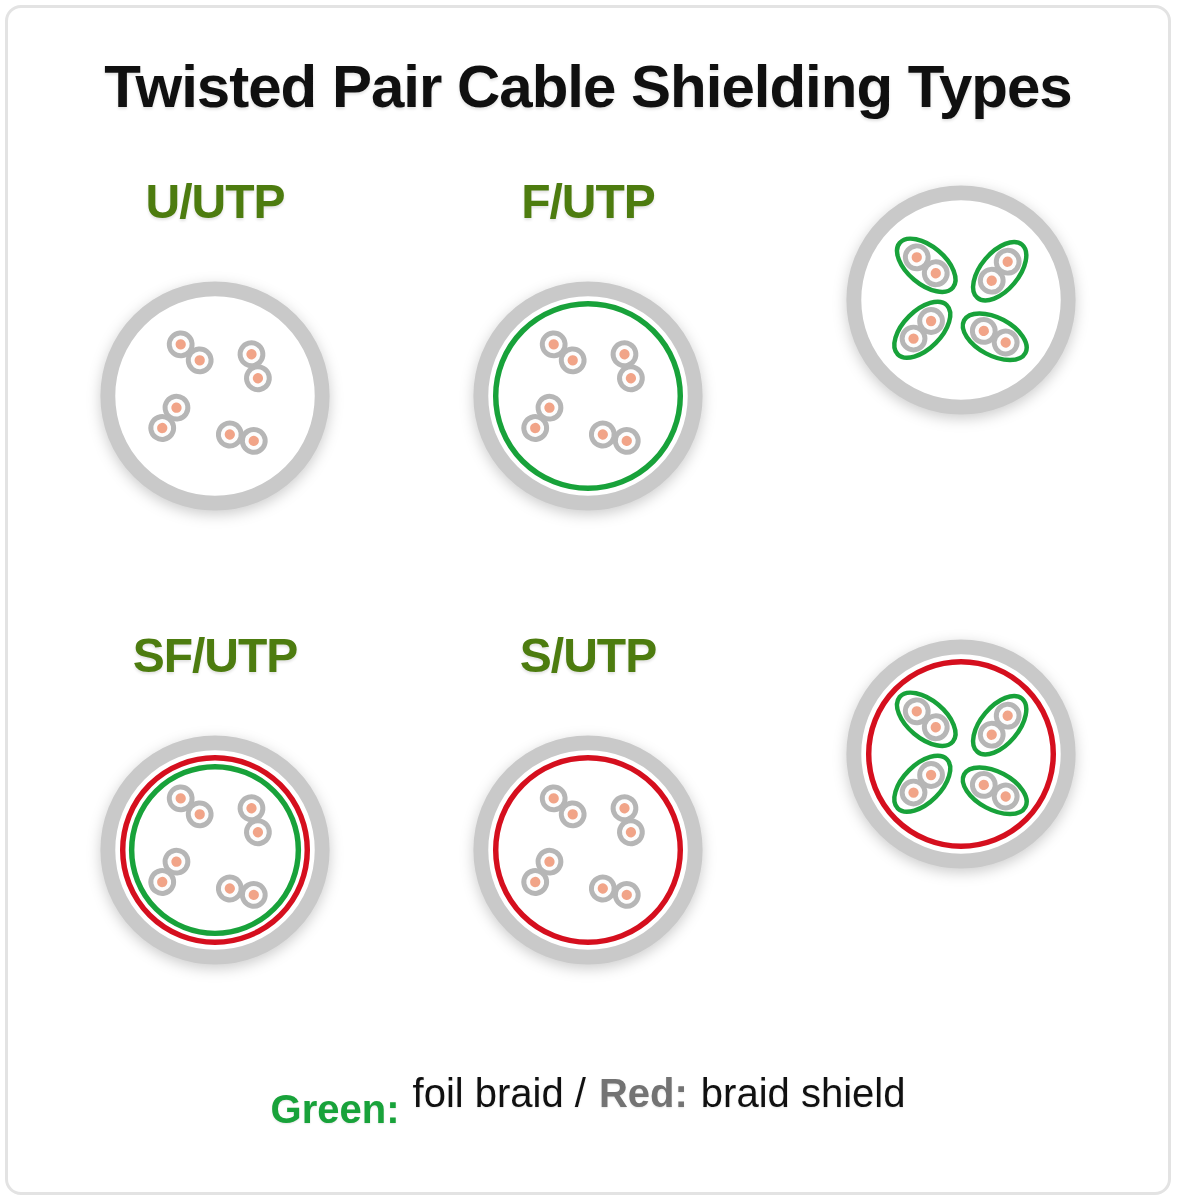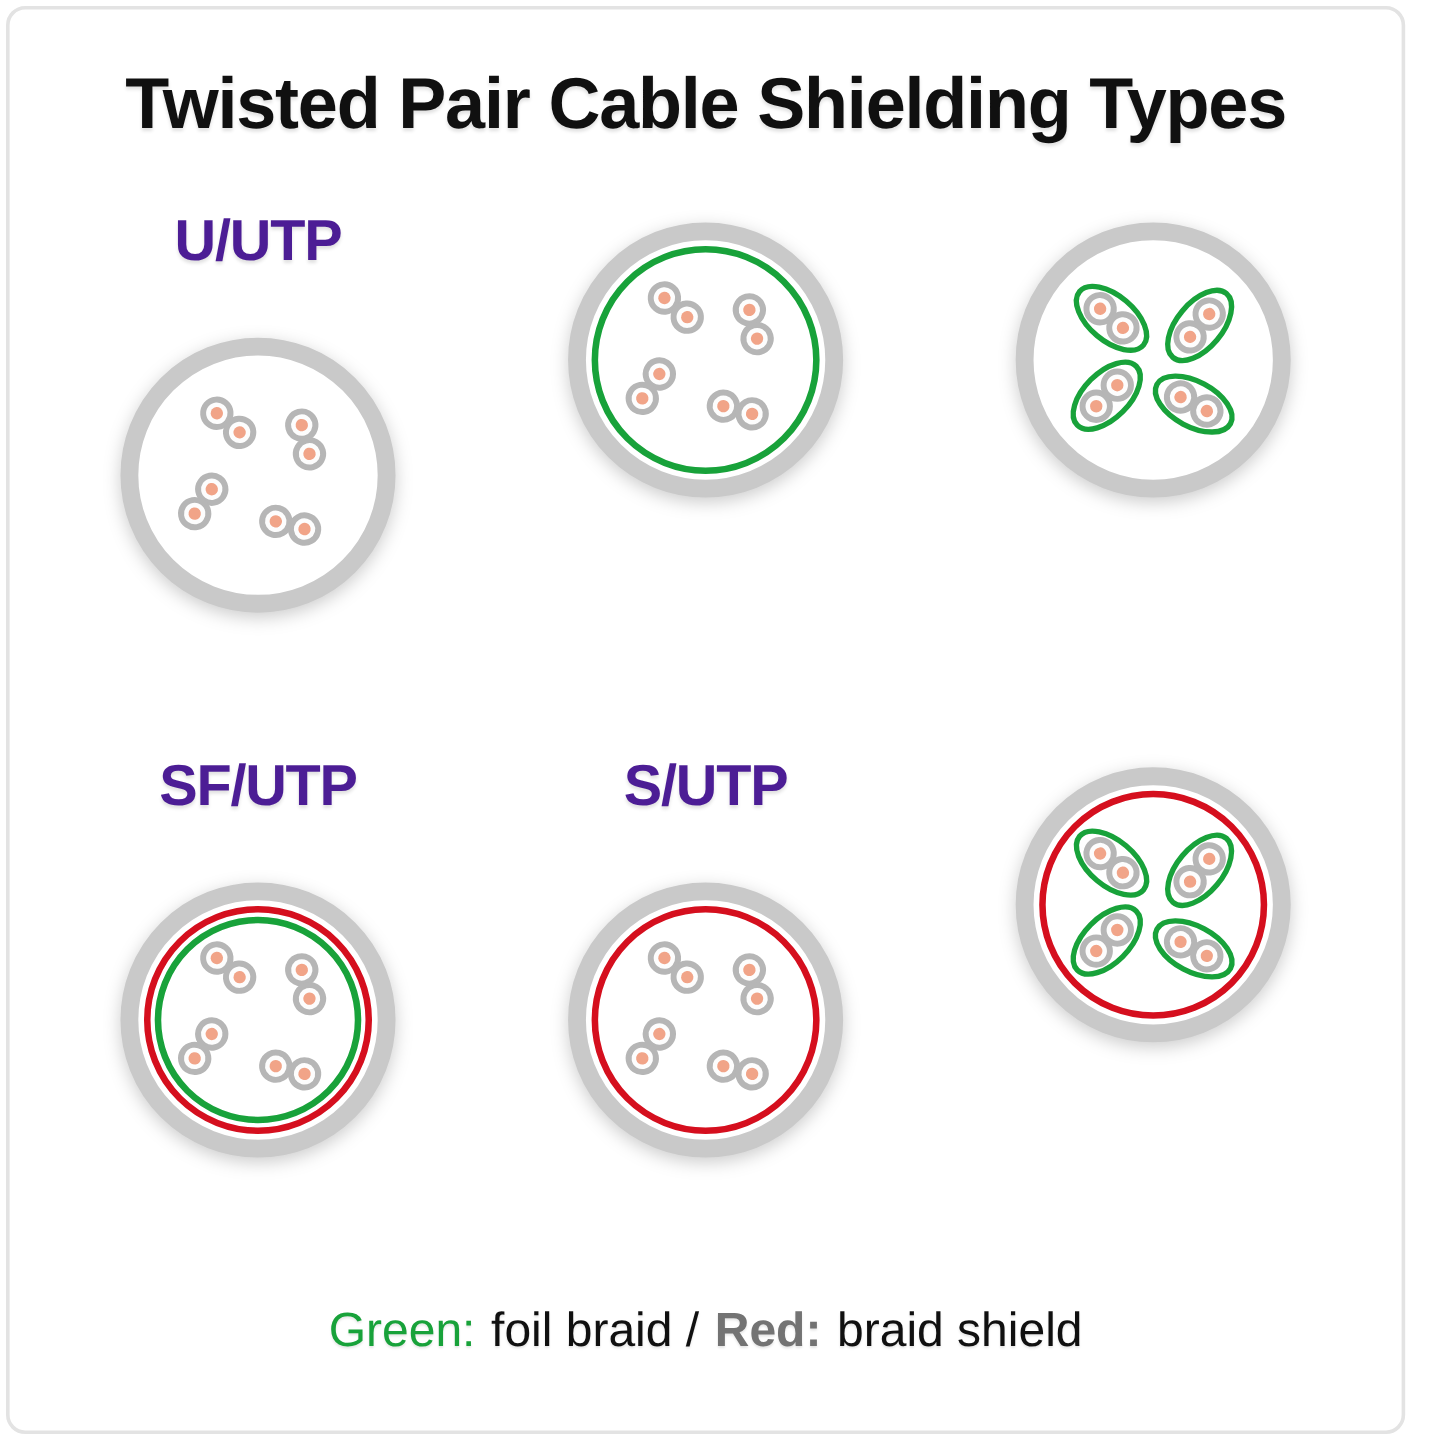--- a/index.html
+++ b/index.html
@@ -38,21 +38,21 @@
   }
   .cable-cell {
     display: flex;
     flex-direction: column;
     align-items: center;
   }
   .cable-label {
     font-size: 48px;
     font-weight: 700;
     letter-spacing: -1px;
-    color: #4c1d95;
+    color: #4d7c0f;
     height: 62px;
     line-height: 62px;
     margin-bottom: 34px;
     text-shadow: 0 2px 3px rgba(0,0,0,0.12);
     text-align: right;
   }
   .cable-svg {
     width: 258px;
     height: 258px;
     filter: drop-shadow(0 4px 7px rgba(0,0,0,0.20));
@@ -62,21 +62,21 @@
     bottom: 68px;
     left: 0;
     width: 100%;
     display: flex;
     justify-content: center;
     gap: 13px;
     font-size: 40px;
     color: #101010;
     text-shadow: 0 1px 2px rgba(0,0,0,0.10);
   }
-  .legend .green { font-weight: 400; }
+  .legend .green { font-weight: 700; margin-top: 16px; }
   .legend .red   { font-weight: 700; }
 </style>
 </head>
 <body>
 
 <div class="page">
   <div class="frame"></div>
 
   <h1 class="title">Twisted Pair Cable Shielding Types</h1>
 
@@ -105,20 +105,21 @@
           </g>
           <g transform="translate(157 172) rotate(15)">
             <circle cx="-12.5" cy="0" r="11.5" fill="#fdfdfd" stroke="#b6b6b6" stroke-width="5"></circle>
             <circle cx="-12.5" cy="0" r="5.2" fill="#f1a488"></circle>
             <circle cx="12.5" cy="0" r="11.5" fill="#fdfdfd" stroke="#b6b6b6" stroke-width="5"></circle>
             <circle cx="12.5" cy="0" r="5.2" fill="#f1a488"></circle>
           </g>
         </svg>
       </div>
       <div class="cable-cell">
+        <div class="cable-label">F/UTP</div>
         <svg viewBox="0 0 260 260" class="cable-svg">
           <circle cx="130" cy="130" r="108" fill="#ffffff" stroke="#c9c9c9" stroke-width="15"></circle>
           <circle cx="130" cy="130" r="93" fill="none" stroke="#18a23a" stroke-width="5.5"></circle>
           <g transform="translate(105 86) rotate(40)">
             <circle cx="-12.5" cy="0" r="11.5" fill="#fdfdfd" stroke="#b6b6b6" stroke-width="5"></circle>
             <circle cx="-12.5" cy="0" r="5.2" fill="#f1a488"></circle>
             <circle cx="12.5" cy="0" r="11.5" fill="#fdfdfd" stroke="#b6b6b6" stroke-width="5"></circle>
             <circle cx="12.5" cy="0" r="5.2" fill="#f1a488"></circle>
           </g>
           <g transform="translate(170 100) rotate(75)">

